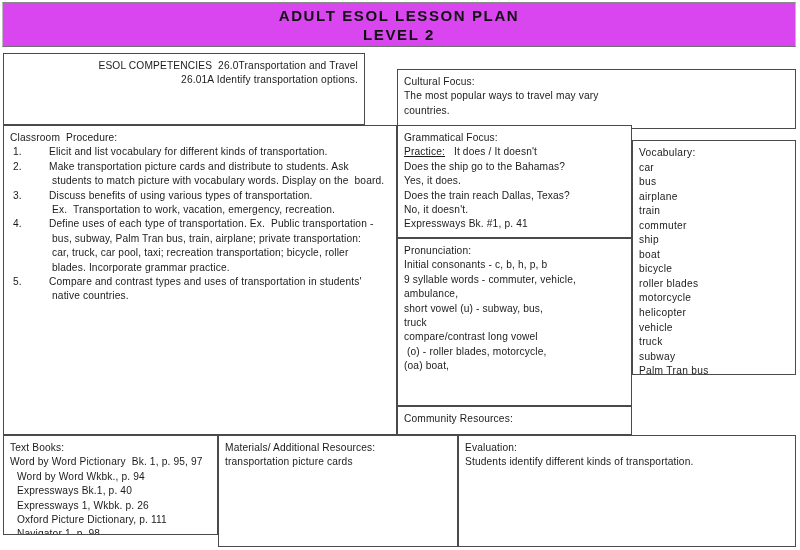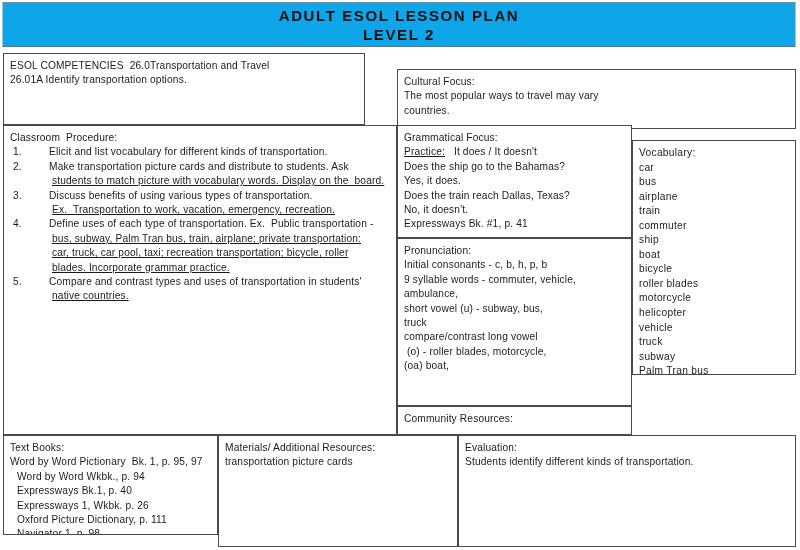--- a/index.html
+++ b/index.html
@@ -21,21 +21,21 @@
     box-sizing: border-box;
   }
 
   
   .header-band {
     position: absolute;
     left: 2px;
     top: 2px;
     width: 794px;
     height: 45px;
-    background: #0ea5e9;
+    background: #d946ef;
     border-top: 1px solid #8a8a8a;
     border-bottom: 1px solid #6f6f6f;
     border-left: 1px solid #bdbdbd;
     border-right: 1px solid #bdbdbd;
     box-sizing: border-box;
     display: flex;
     flex-direction: column;
     align-items: center;
     justify-content: center;
   }
@@ -90,38 +90,37 @@
   .proc-text {
     flex: 1 1 auto;
     white-space: pre;
   }
   .proc-cont {
     margin-left: 42px;
     white-space: pre;
     font-size: 10.2px;
     line-height: 14.4px;
     letter-spacing: 0.15px;
-    text-decoration: underline;
   }
 
   
   .vocab-item {
     font-size: 10.2px;
     line-height: 14.55px;
     letter-spacing: 0.3px;
     white-space: pre;
   }
 
   
   .ind {
     padding-left: 7px;
   }
 
   
-  #cell-competencies { left: 0px;   top: 0px;   width: 362px; height: 72px; }
+  #cell-competencies { left: 0px;   top: 0px;   width: 362px; height: 72px; text-align: right; }
   #cell-cultural     { left: 394px; top: 16px;   width: 399px; height: 60px; }
   #cell-procedure    { left: 0px;   top: 72px;  width: 394px; height: 310px; }
   #cell-grammar      { left: 394px; top: 72px;  width: 235px; height: 113px; }
   #cell-pronunciation{ left: 394px; top: 185px; width: 235px; height: 168px; }
   #cell-community    { left: 394px; top: 353px; width: 235px; height: 29px; }
   #cell-vocabulary   { left: 629px; top: 87px;  width: 164px; height: 235px; }
   #cell-textbooks    { left: 0px;   top: 382px; width: 215px; height: 100px; }
   #cell-materials    { left: 215px; top: 382px; width: 240px; height: 112px; }
   #cell-evaluation   { left: 455px; top: 382px; width: 338px; height: 112px; }
 </style>

